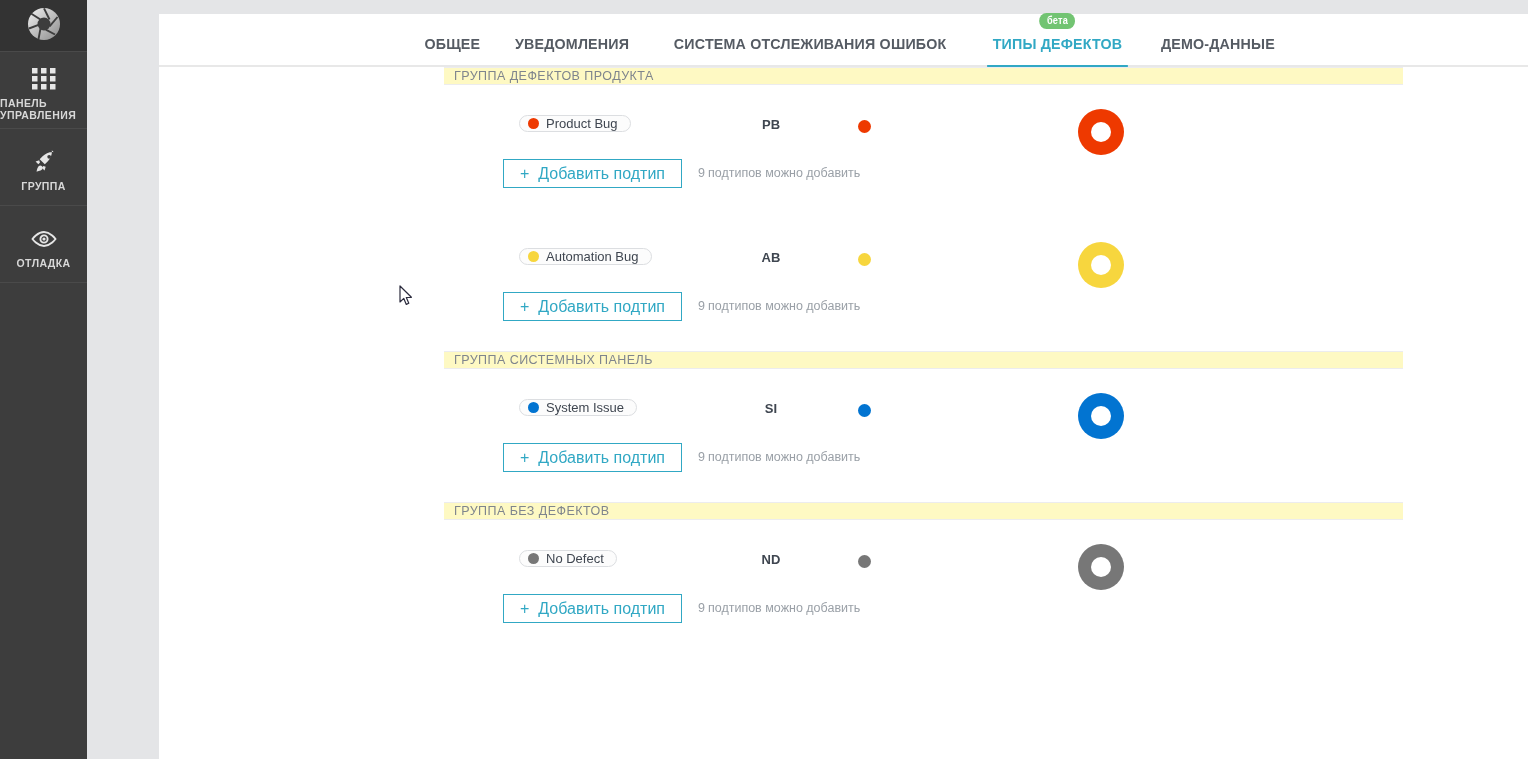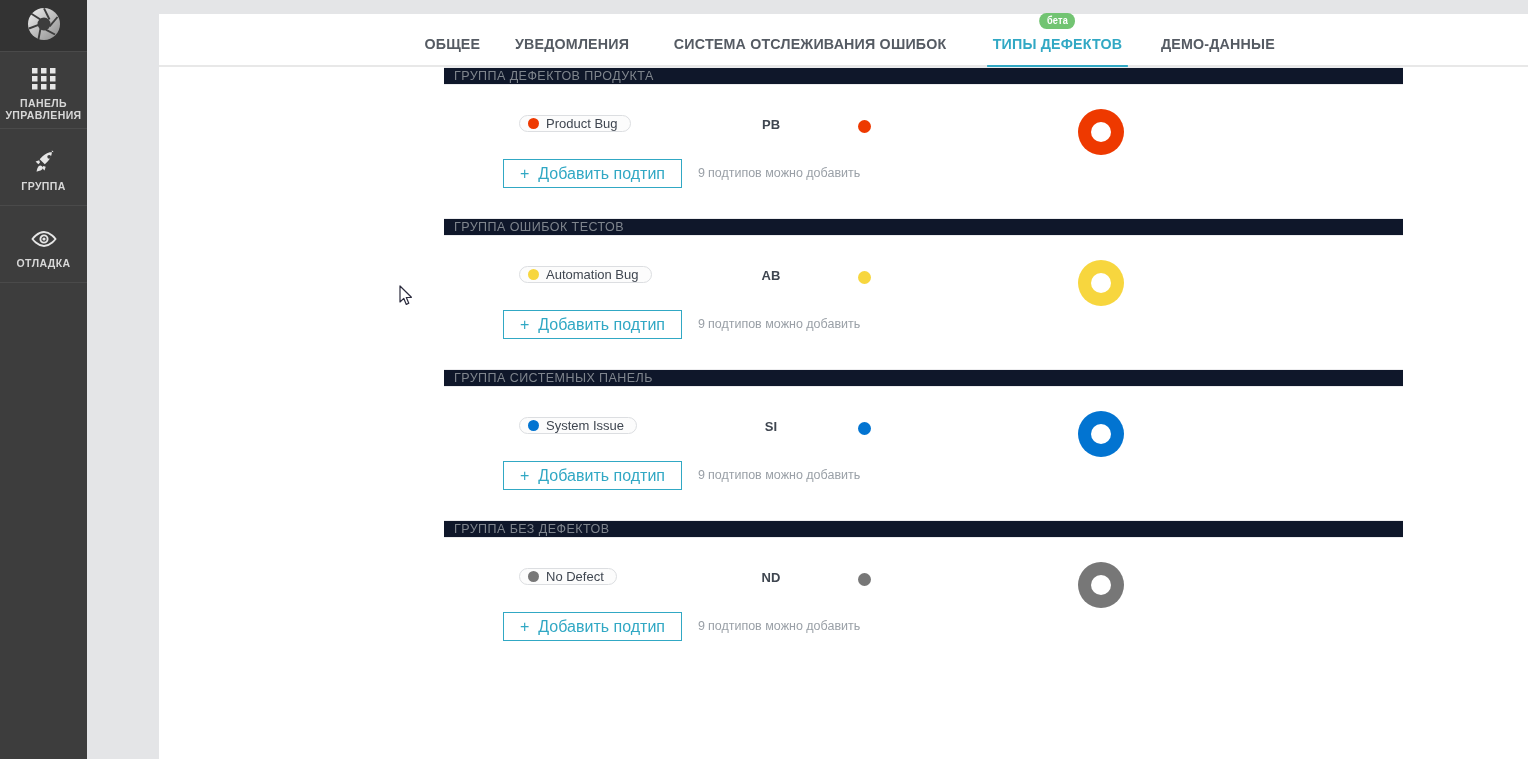--- a/index.html
+++ b/index.html
@@ -32,21 +32,20 @@
   }
   .nav-icon {
     height: 30px;
     display: flex; align-items: center; justify-content: center;
     margin-bottom: 3px;
   }
   .nav-label {
     font-size: 10.5px;
     color: #d8d8d8;
     letter-spacing: 0.4px;
-    text-align: center;
     line-height: 12px;
     font-weight: 700;
     font-family: "Liberation Sans", sans-serif;
   }
 
   
   #main-panel {
     position: absolute;
     left: 159px; top: 14px;
     width: 1369px; height: 745px;
@@ -127,21 +126,21 @@
   #ch-abbr { left: 577px; }
   #ch-color { left: 697px; }
   #ch-chart { left: 919px; }
 
   .group {
     position: relative;
   }
   .group-header {
     margin: 0 125px 0 285px;
     height: 18px;
-    background: #0f172a;
+    background: #fef9c3;
     border-top: 1px solid #ececee;
     border-bottom: 1px solid #ececee;
     display: flex; align-items: center;
     padding-left: 10px;
   }
   .group-header-label {
     font-size: 12.5px;
     color: #7f858d;
     letter-spacing: 0.45px;
     font-family: "Liberation Sans Narrow", "Liberation Sans", sans-serif;
@@ -365,23 +364,20 @@
           <span class="add-btn-plus">+</span>
           <span class="add-btn-label">Добавить подтип</span>
         </div>
         <div class="remaining">
           <span class="num">9</span><span>подтипов можно добавить</span>
         </div>
       </div>
     </div>
 
     <div class="group">
-      <div class="group-header">
-        <span class="group-header-label">ГРУППА ОШИБОК ТЕСТОВ</span>
-      </div>
       <div class="group-body">
         <div class="badge-pill">
           <span class="badge-dot" style="background: rgb(247, 214, 62);"></span>
           <span class="badge-text">Automation Bug</span>
         </div>
         <div class="abbr">AB</div>
         <div class="color-dot" style="background: rgb(247, 214, 62);"></div>
         <div class="donut" style="background: rgb(247, 214, 62);"></div>
         <div class="add-btn">
           <span class="add-btn-plus">+</span>

